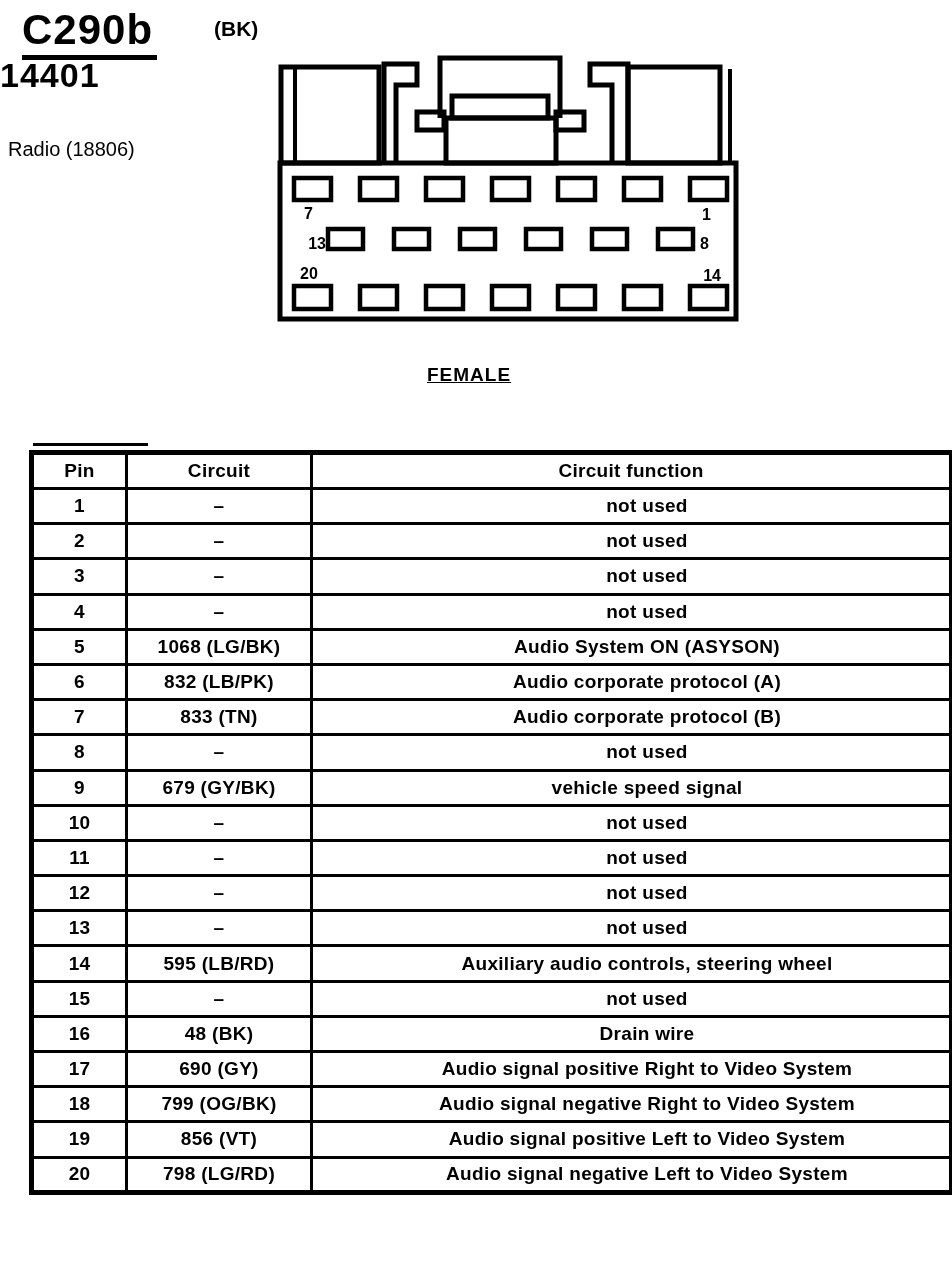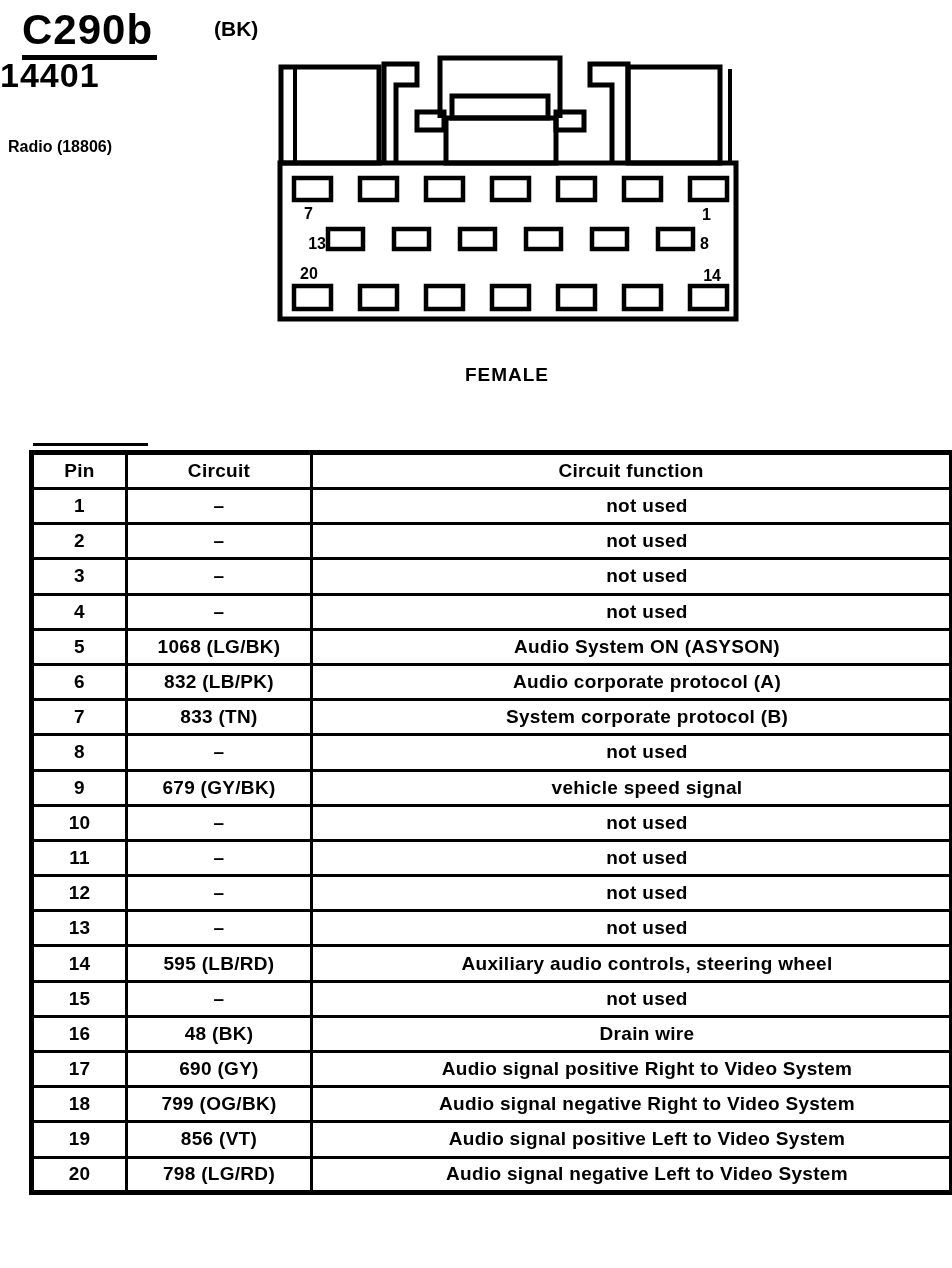--- a/index.html
+++ b/index.html
@@ -18,29 +18,29 @@
   .connector-color {
     position:absolute; left:214px; top:17px;
     font-size:21px; font-weight:bold;
   }
   .part-number {
     position:absolute; left:0; top:56px;
     font-size:34px; font-weight:bold; letter-spacing:1px;
   }
   .component-label {
     position:absolute; left:8px; top:138px;
-    font-size:16px; font-weight:bold;
+    font-size:20px; font-weight:normal;
   }
   
   .connector-svg { position:absolute; left:0; top:0; }
   .connector-svg .ln { stroke:#000; fill:none; }
   .connector-svg text { font-family:"Liberation Sans", sans-serif; font-weight:bold; font-size:16px; fill:#000; }
   .female-label {
     position:absolute; left:427px; top:364px; width:160px;
-    text-align:center; font-size:19px; font-weight:bold; letter-spacing:1px;
+    font-size:19px; font-weight:bold; letter-spacing:1px;text-decoration:underline;
   }
   .artifact-line {
     position:absolute; left:33px; top:443px; width:115px; height:3px; background:#000;
   }
   
   table.pinout {
     position:absolute; left:12px; top:450px; width:925px;
     border-collapse:collapse; border:5px solid #000;
     font-weight:bold; table-layout:fixed;margin-left:17px;
   }
@@ -170,21 +170,21 @@
       <td class="c-func">Audio System ON (ASYSON)</td>
     </tr>
         <tr>
       <td class="c-pin">6</td>
       <td class="c-circuit">832 (LB/PK)</td>
       <td class="c-func">Audio corporate protocol (A)</td>
     </tr>
         <tr>
       <td class="c-pin">7</td>
       <td class="c-circuit">833 (TN)</td>
-      <td class="c-func">System corporate protocol (B)</td>
+      <td class="c-func">Audio corporate protocol (B)</td>
     </tr>
         <tr>
       <td class="c-pin">8</td>
       <td class="c-circuit">–</td>
       <td class="c-func">not used</td>
     </tr>
         <tr>
       <td class="c-pin">9</td>
       <td class="c-circuit">679 (GY/BK)</td>
       <td class="c-func">vehicle speed signal</td>

